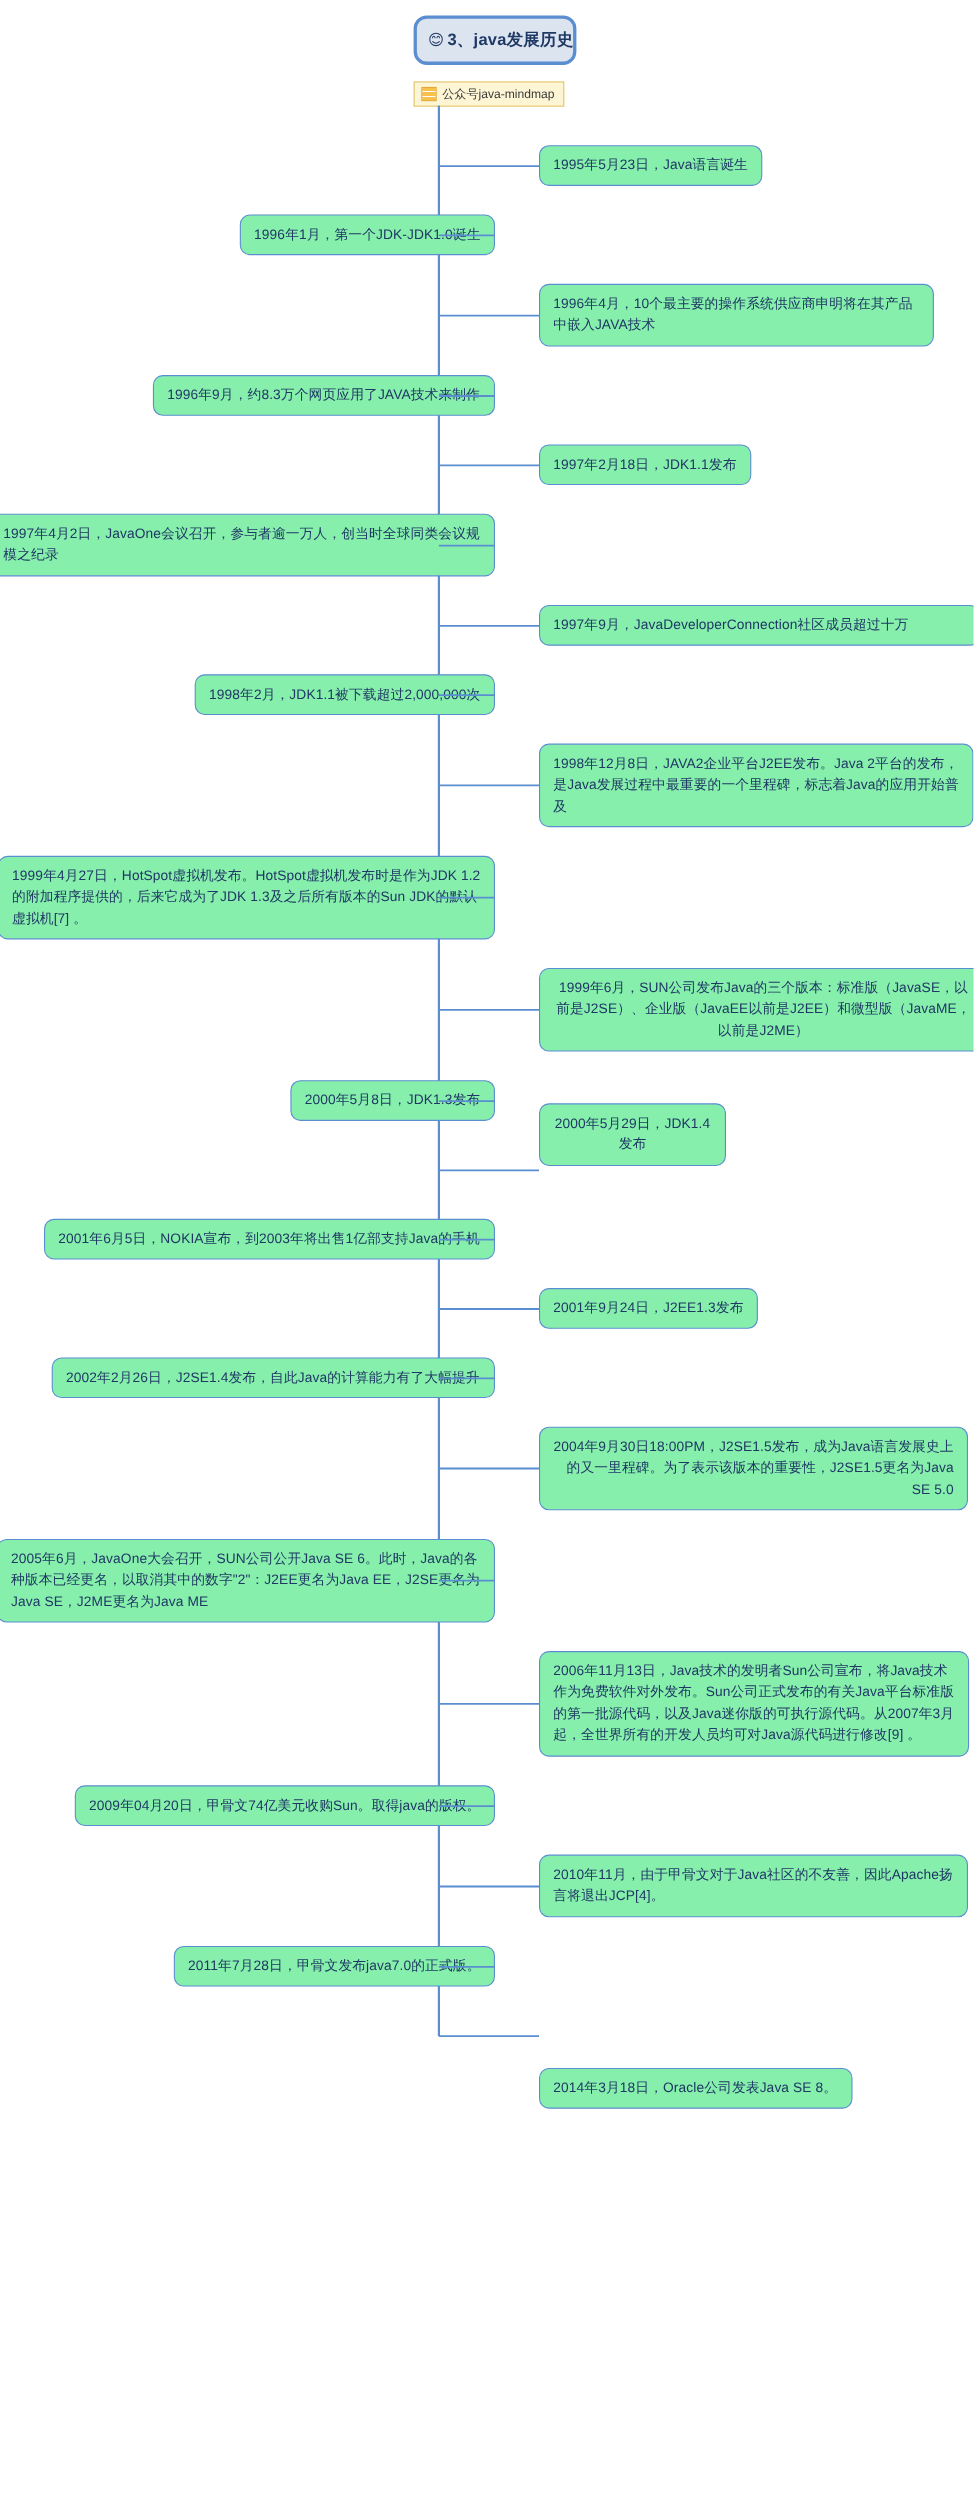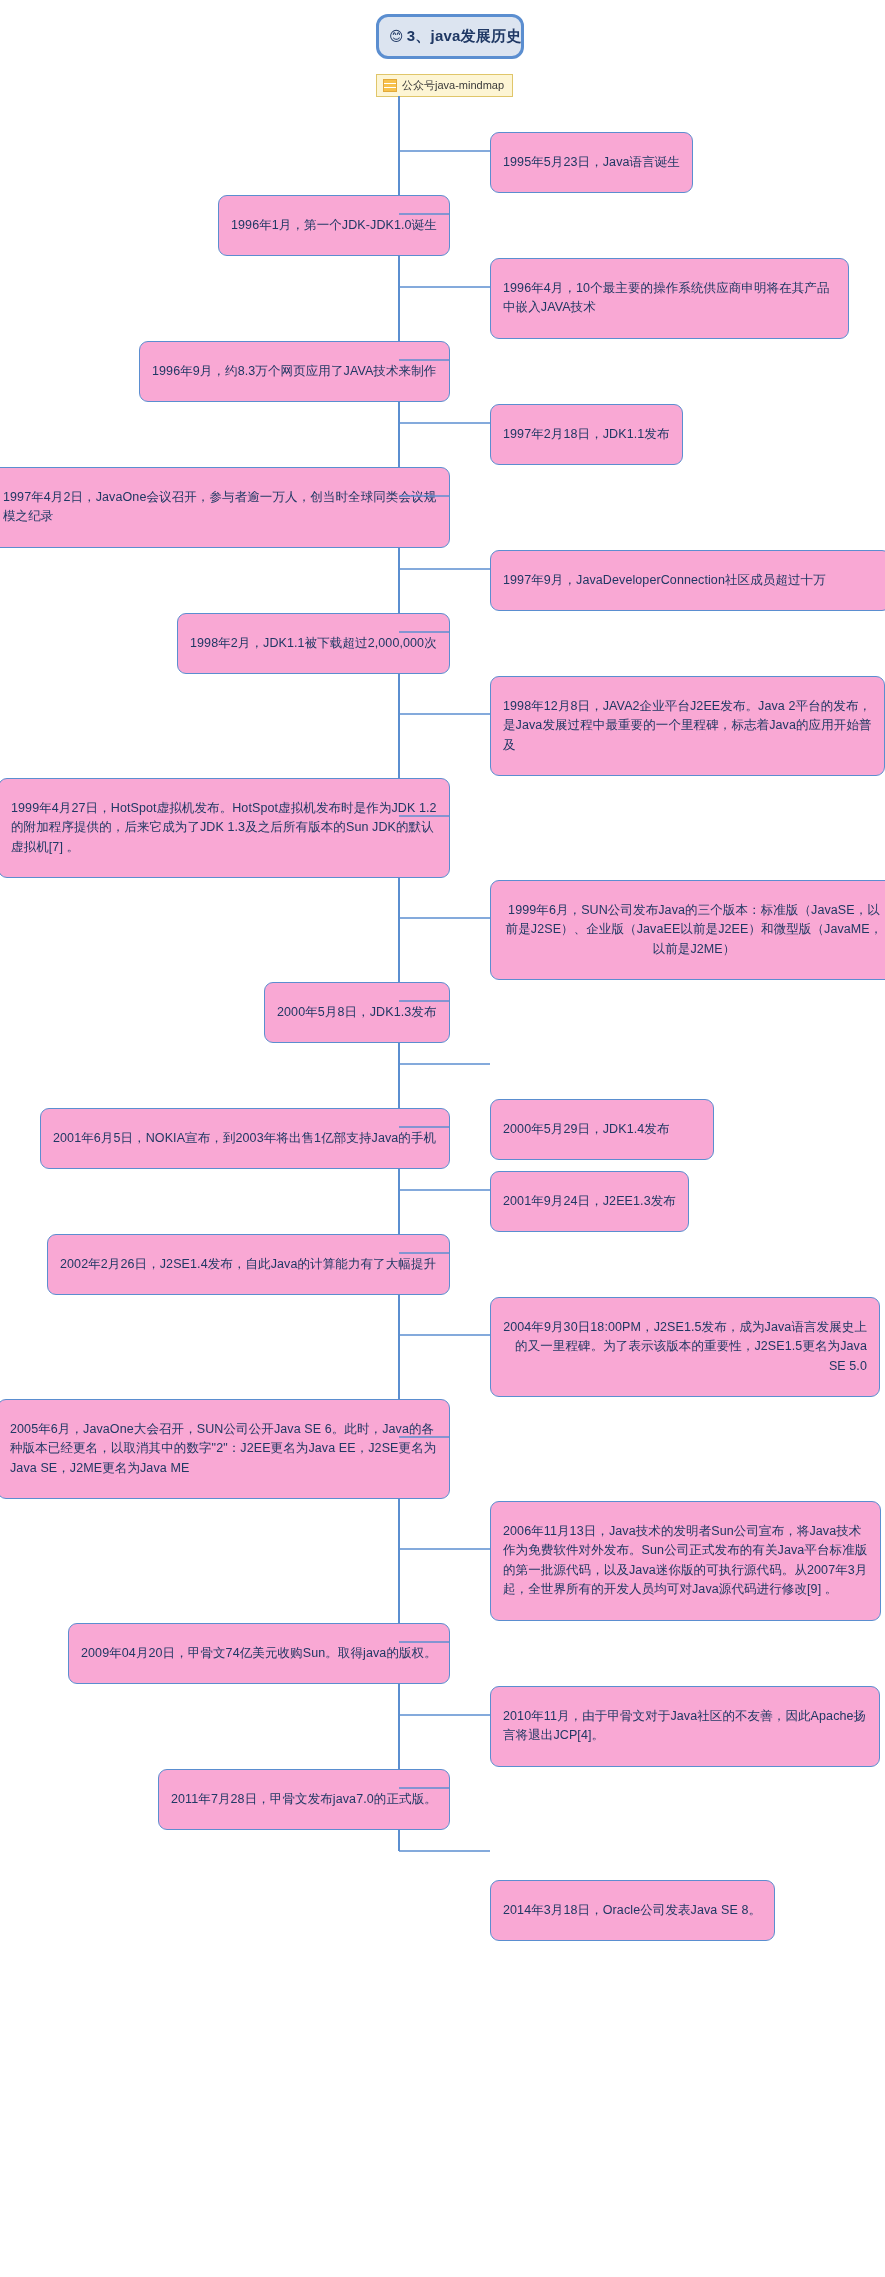--- a/index.html
+++ b/index.html
@@ -92,24 +92,24 @@
   }
   .connector svg {
     display: block;
     overflow: visible;
   }
 
   
   .leaf {
     position: absolute;
     box-sizing: border-box;
-    background: #f9a8d4;
+    background: #86efac;
     border: 1.6px solid #5b8ed0;
     border-radius: 9px;
-    padding: 20px 12px;
+    padding: 8px 12px;
     font-size: 12.5px;
     line-height: 1.55;
     color: #1f3864;
     letter-spacing: 0.1px;
   }
   .leaf.right { }
   .leaf.left { text-align: left; }
 </style>
 </head>
 <body style="height: 2277px;">
@@ -133,21 +133,21 @@
       <div class="leaf right" style="width: 359px; left: 490px; top: 258px; visibility: visible;"><span>1996年4月，10个最主要的操作系统供应商申明将在其产品中嵌入JAVA技术</span></div>
       <div class="leaf left" style="width: 311px; left: 139px; top: 341px; visibility: visible;"><span>1996年9月，约8.3万个网页应用了JAVA技术来制作</span></div>
       <div class="leaf right" style="width: 193px; left: 490px; top: 404px; visibility: visible;"><span>1997年2月18日，JDK1.1发布</span></div>
       <div class="leaf left" style="width: 460px; left: -10px; top: 467px; visibility: visible;"><span>1997年4月2日，JavaOne会议召开，参与者逾一万人，创当时全球同类会议规模之纪录</span></div>
       <div class="leaf right" style="width: 401px; left: 490px; top: 550px; visibility: visible;"><span>1997年9月，JavaDeveloperConnection社区成员超过十万</span></div>
       <div class="leaf left" style="width: 273px; left: 177px; top: 613px; visibility: visible;"><span>1998年2月，JDK1.1被下载超过2,000,000次</span></div>
       <div class="leaf right" style="width: 395px; left: 490px; top: 676px; visibility: visible;"><span>1998年12月8日，JAVA2企业平台J2EE发布。Java 2平台的发布，是Java发展过程中最重要的一个里程碑，标志着Java的应用开始普及</span></div>
       <div class="leaf left" style="width: 452px; left: -2px; top: 778px; visibility: visible;"><span>1999年4月27日，HotSpot虚拟机发布。HotSpot虚拟机发布时是作为JDK 1.2的附加程序提供的，后来它成为了JDK 1.3及之后所有版本的Sun JDK的默认虚拟机[7] 。</span></div>
       <div class="leaf right" style="width: 408px; left: 490px; top: 880px; visibility: visible; text-align: center;"><span>1999年6月，SUN公司发布Java的三个版本：标准版（JavaSE，以前是J2SE）、企业版（JavaEE以前是J2EE）和微型版（JavaME，以前是J2ME）</span></div>
       <div class="leaf left" style="width: 186px; left: 264px; top: 982px; visibility: visible;"><span>2000年5月8日，JDK1.3发布</span></div>
-      <div class="leaf right" style="width: 224px; left: 490px; top: 1099px; visibility: visible;"><span>2000年5月29日，JDK1.4发布</span></div>
+      <div class="leaf right" style="width: 170px; left: 490px; top: 1003px; visibility: visible; text-align: center;"><span>2000年5月29日，JDK1.4发布</span></div>
       <div class="leaf left" style="width: 410px; left: 40px; top: 1108px; visibility: visible;"><span>2001年6月5日，NOKIA宣布，到2003年将出售1亿部支持Java的手机</span></div>
       <div class="leaf right" style="width: 199px; left: 490px; top: 1171px; visibility: visible;"><span>2001年9月24日，J2EE1.3发布</span></div>
       <div class="leaf left" style="width: 403px; left: 47px; top: 1234px; visibility: visible;"><span>2002年2月26日，J2SE1.4发布，自此Java的计算能力有了大幅提升</span></div>
       <div class="leaf right" style="width: 390px; left: 490px; top: 1297px; visibility: visible; text-align: right;"><span>2004年9月30日18:00PM，J2SE1.5发布，成为Java语言发展史上的又一里程碑。为了表示该版本的重要性，J2SE1.5更名为Java SE 5.0</span></div>
       <div class="leaf left" style="width: 453px; left: -3px; top: 1399px; visibility: visible;"><span>2005年6月，JavaOne大会召开，SUN公司公开Java SE 6。此时，Java的各种版本已经更名，以取消其中的数字"2"：J2EE更名为Java EE，J2SE更名为Java SE，J2ME更名为Java ME</span></div>
       <div class="leaf right" style="width: 391px; left: 490px; top: 1501px; visibility: visible;"><span>2006年11月13日，Java技术的发明者Sun公司宣布，将Java技术作为免费软件对外发布。Sun公司正式发布的有关Java平台标准版的第一批源代码，以及Java迷你版的可执行源代码。从2007年3月起，全世界所有的开发人员均可对Java源代码进行修改[9] 。</span></div>
       <div class="leaf left" style="width: 382px; left: 68px; top: 1623px; visibility: visible;"><span>2009年04月20日，甲骨文74亿美元收购Sun。取得java的版权。</span></div>
       <div class="leaf right" style="width: 390px; left: 490px; top: 1686px; visibility: visible;"><span>2010年11月，由于甲骨文对于Java社区的不友善，因此Apache扬言将退出JCP[4]。</span></div>
       <div class="leaf left" style="width: 292px; left: 158px; top: 1769px; visibility: visible;"><span>2011年7月28日，甲骨文发布java7.0的正式版。</span></div>
       <div class="leaf right" style="width: 285px; left: 490px; top: 1832px; visibility: visible; margin-top: 48px;"><span>2014年3月18日，Oracle公司发表Java SE 8。</span></div>

